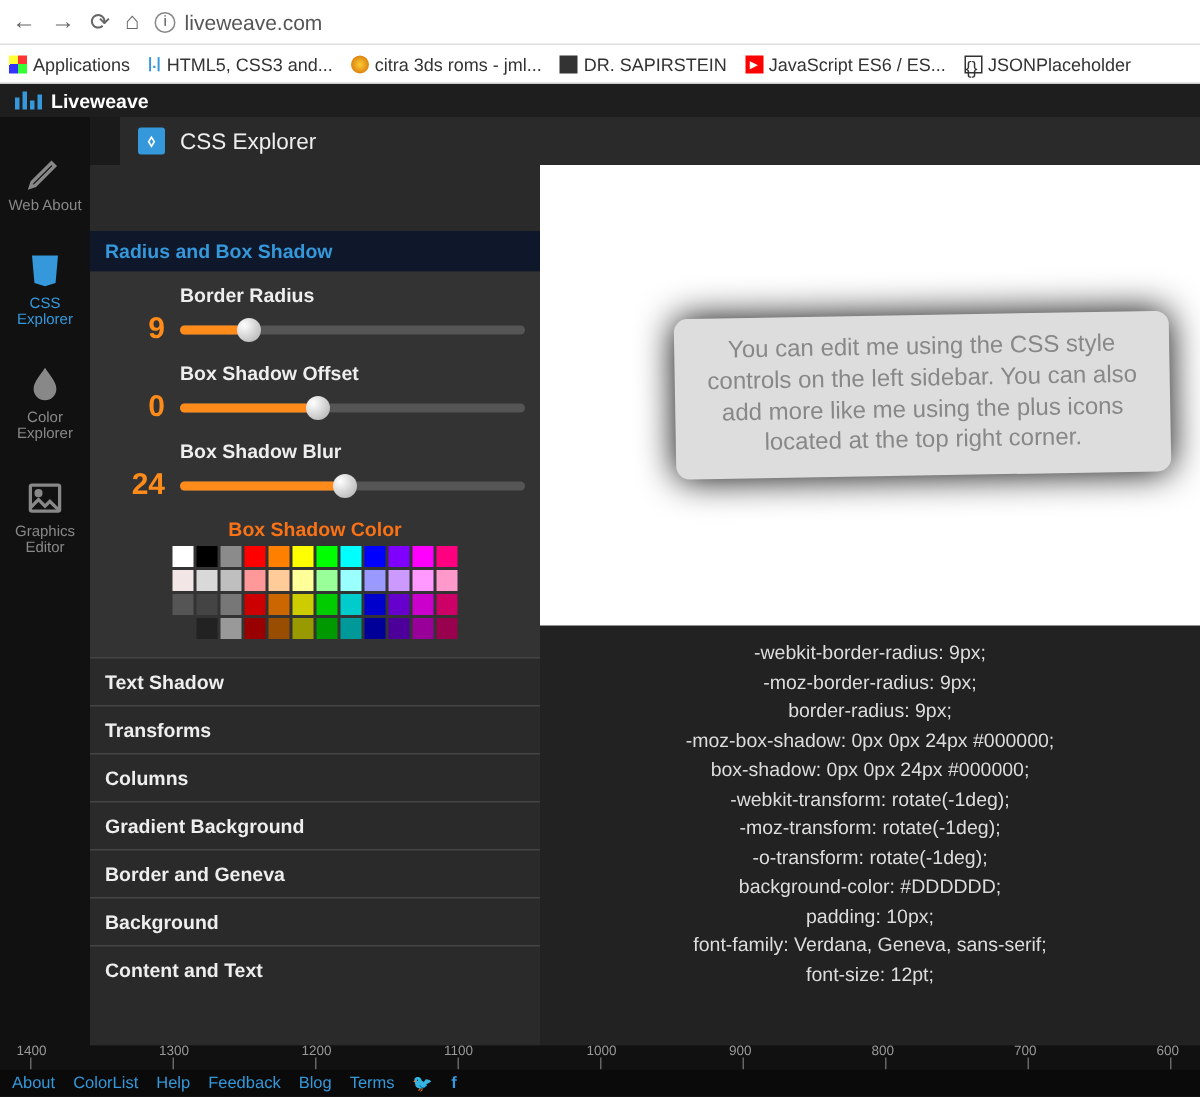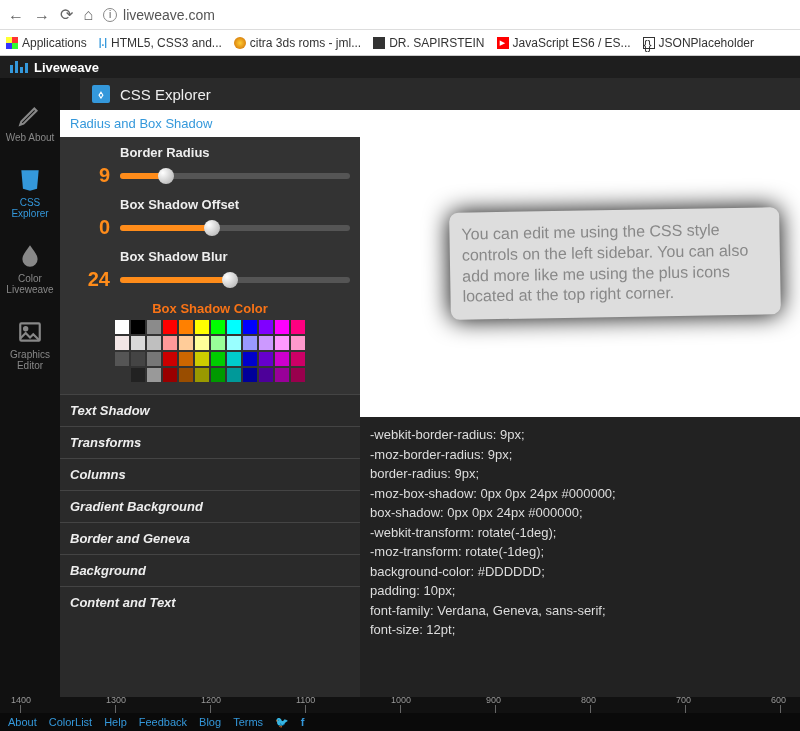--- a/index.html
+++ b/index.html
@@ -28,40 +28,40 @@
 
 
 .vsidebar { position: absolute; left: 0; top: 78px; width: 60px; bottom: 34px; background: #111; display: flex; flex-direction: column; align-items: center; padding-top: 20px; gap: 16px; }
 .vitem { display: flex; flex-direction: column; align-items: center; gap: 4px; color: #888; font-size: 10px; cursor: pointer; text-align: center; padding: 4px; }
 .vitem.active { color: #3498db; }
 .vitem svg { width: 26px; height: 26px; }
 
 
 .main { position: absolute; left: 60px; right: 0; top: 110px; bottom: 34px; display: flex; }
 .controls-panel { width: 300px; background: #2a2a2a; display: flex; flex-direction: column; }
-.right-panel { flex: 1; display: flex; flex-direction: column; }
-
-
-.section-header { background: #ffffff; color: #3498db; padding: 6px 10px; font-size: 13px; font-weight: normal; }
+.right-panel { flex: 1; display: flex; flex-direction: column; text-align: center; }
+
+
+.section-header { background: #0f172a; color: #3498db; padding: 6px 10px; font-size: 13px; font-weight: bold; margin-top: 44px; }
 .section-body { background: #333; padding: 8px 10px 12px 10px; }
 .slider-row { margin-bottom: 10px; }
 .slider-label { color: #eee; font-size: 13px; font-weight: bold; margin-left: 50px; margin-bottom: 4px; }
 .slider-wrap { display: flex; align-items: center; gap: 10px; }
 .slider-val { color: #ff8c1a; font-size: 20px; font-weight: bold; width: 40px; text-align: right; }
 .slider { flex: 1; height: 6px; background: #555; border-radius: 3px; position: relative; }
 .slider .fill { position: absolute; left: 0; top: 0; bottom: 0; background: #ff8c1a; border-radius: 3px; }
 .slider .thumb { position: absolute; top: -5px; width: 16px; height: 16px; background: radial-gradient(circle at 30% 30%, #fff, #aaa); border-radius: 50%; margin-left: -8px; }
 
 .color-label { color: #f97316; font-size: 13px; font-weight: bold; text-align: center; margin: 6px 0 4px; }
 .color-val { color: #ff8c1a; font-size: 20px; font-weight: bold; text-align: center; margin-bottom: 8px; }
 .swatches { display: grid; grid-template-columns: repeat(12, 14px); gap: 2px; justify-content: center; }
 .swatch { width: 14px; height: 14px; cursor: pointer; }
 
 .other-sections { display: flex; flex-direction: column; }
-.other-sections .sect { background: #2a2a2a; color: #eee; padding: 8px 10px; font-size: 13px; font-weight: bold; border-top: 1px solid #444; cursor: pointer; font-style: italic; }
+.other-sections .sect { background: #2a2a2a; color: #eee; padding: 8px 10px; font-size: 13px; font-weight: bold; border-top: 1px solid #444; cursor: pointer; }
 
 
 .preview { flex: 1; background: #fff; position: relative; }
 .preview-box { position: absolute; top: 100px; left: 90px; right: 20px; background: #ddd; color: #888; padding: 12px; font-family: Verdana, Geneva, sans-serif; font-size: 12pt; border-radius: 9px; box-shadow: 0 0 24px #000; transform: rotate(-1deg); line-height: 1.3; }
 
 
 .code { background: #222; color: #ddd; font-family: "Courier New", monospace; font-size: 13px; padding: 8px 10px; line-height: 1.5; height: 280px; overflow: hidden; }
 
 
 .ruler { position: absolute; left: 0; right: 0; bottom: 18px; height: 16px; background: #111; color: #888; font-size: 9px; display: flex; align-items: flex-end; }
@@ -139,21 +139,21 @@
   <div class="vitem active">
     <svg viewBox="0 0 24 24" fill="currentColor">
         <path d="M4 3l1.5 17L12 22l6.5-2L20 3H4z"></path>
       </svg>
     <span>CSS Explorer</span>
   </div>
   <div class="vitem">
     <svg viewBox="0 0 24 24" fill="currentColor">
         <path d="M12 2C8 8 5 11 5 15a7 7 0 0014 0c0-4-3-7-7-13z"></path>
       </svg>
-    <span>Color Liveweave</span>
+    <span>Color Explorer</span>
   </div>
   <div class="vitem">
     <svg viewBox="0 0 24 24" fill="none" stroke="currentColor" stroke-width="2">
         <rect x="3" y="4" width="18" height="16" rx="1"></rect>
         <circle cx="8" cy="9" r="1.5" fill="currentColor"></circle>
         <path d="M3 18l5-5 4 4 3-3 6 6"></path>
       </svg>
     <span>Graphics Editor</span>
   </div>
 </div>
@@ -262,20 +262,21 @@
       <div class="preview-box">You can edit me using the CSS style controls on the left sidebar. You can also add more like me using the plus icons located at the top right corner.</div>
     </div>
     <div class="code" id="code">
         <div>-webkit-border-radius: 9px;</div>
         <div>-moz-border-radius: 9px;</div>
         <div>border-radius: 9px;</div>
         <div>-moz-box-shadow: 0px 0px 24px #000000;</div>
         <div>box-shadow: 0px 0px 24px #000000;</div>
         <div>-webkit-transform: rotate(-1deg);</div>
         <div>-moz-transform: rotate(-1deg);</div>
+        <div>-o-transform: rotate(-1deg);</div>
         <div>background-color: #DDDDDD;</div>
         <div>padding: 10px;</div>
         <div>font-family: Verdana, Geneva, sans-serif;</div>
         <div>font-size: 12pt;</div>
       </div>
   </div>
 </div>
 
 <div class="ruler" id="ruler">
     <div class="tick label" data-l="1400" style="left: 20px;"></div>

